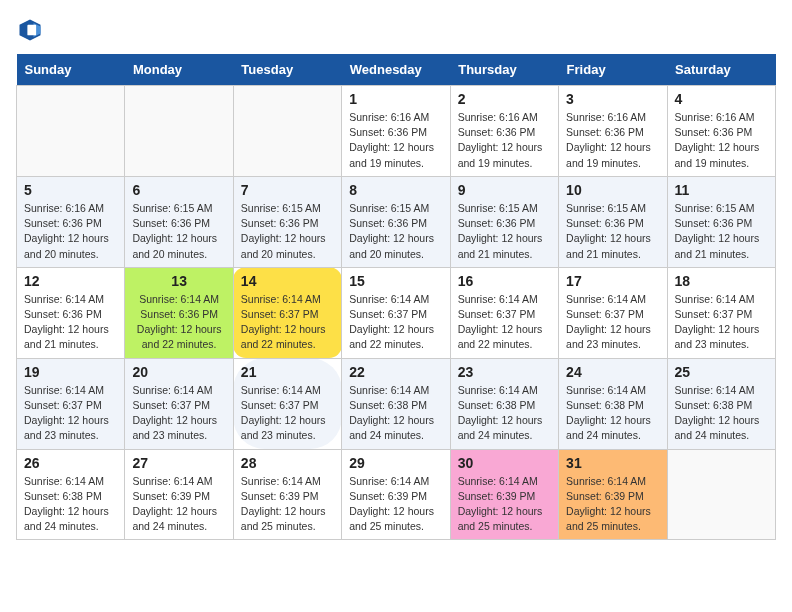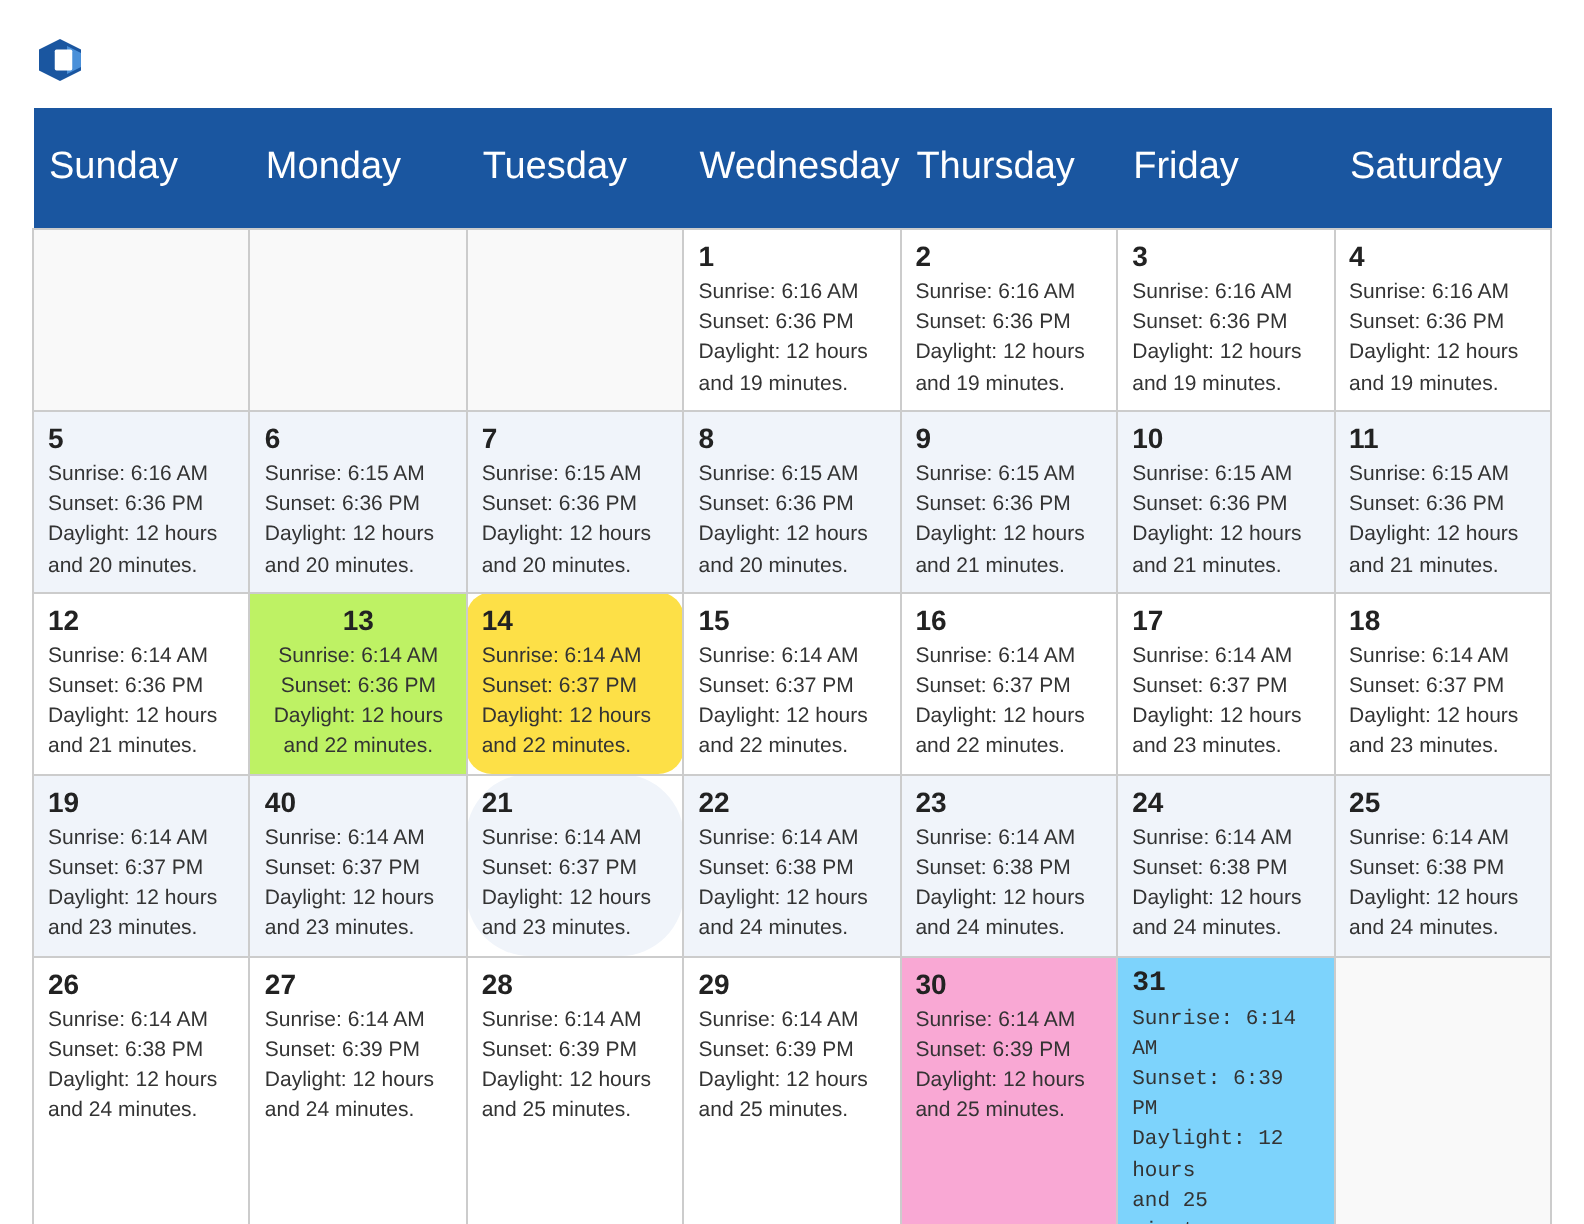--- a/index.html
+++ b/index.html
@@ -47,23 +47,23 @@
     }
     .calendar {
       width: 100%;
       border-collapse: collapse;
       table-layout: fixed;
     }
     .calendar th {
       background-color: #1a56a0;
       color: #fff;
       text-align: left;
-      padding: 19px 8px;
-      font-size: 19px;
-      font-weight: normal;
+      padding: 8px 8px;
+      font-size: 13px;
+      font-weight: bold;
     }
     .calendar td {
       border: 1px solid #ccc;
       vertical-align: top;
       padding: 5px 7px;
       height: 80px;
       font-size: 11px;
       color: #333;
       background: #fff;
     }
@@ -200,21 +200,21 @@
           <span class="day-num">18</span>
           <div class="day-info">Sunrise: 6:14 AM<br>Sunset: 6:37 PM<br>Daylight: 12 hours<br>and 23 minutes.</div>
         </td>
       </tr>
       <tr>
         <td style="background-color: rgb(240, 244, 250);">
           <span class="day-num">19</span>
           <div class="day-info">Sunrise: 6:14 AM<br>Sunset: 6:37 PM<br>Daylight: 12 hours<br>and 23 minutes.</div>
         </td>
         <td style="background-color: rgb(240, 244, 250);">
-          <span class="day-num">40</span>
+          <span class="day-num">20</span>
           <div class="day-info">Sunrise: 6:14 AM<br>Sunset: 6:37 PM<br>Daylight: 12 hours<br>and 23 minutes.</div>
         </td>
         <td style="background-color: rgb(240, 244, 250); border-radius: 32px;">
           <span class="day-num">21</span>
           <div class="day-info">Sunrise: 6:14 AM<br>Sunset: 6:37 PM<br>Daylight: 12 hours<br>and 23 minutes.</div>
         </td>
         <td style="background-color: rgb(240, 244, 250);">
           <span class="day-num">22</span>
           <div class="day-info">Sunrise: 6:14 AM<br>Sunset: 6:38 PM<br>Daylight: 12 hours<br>and 24 minutes.</div>
         </td>
@@ -245,20 +245,20 @@
           <div class="day-info">Sunrise: 6:14 AM<br>Sunset: 6:39 PM<br>Daylight: 12 hours<br>and 25 minutes.</div>
         </td>
         <td style="background-color: rgb(255, 255, 255);">
           <span class="day-num">29</span>
           <div class="day-info">Sunrise: 6:14 AM<br>Sunset: 6:39 PM<br>Daylight: 12 hours<br>and 25 minutes.</div>
         </td>
         <td style="background-color: #f9a8d4;">
           <span class="day-num">30</span>
           <div class="day-info">Sunrise: 6:14 AM<br>Sunset: 6:39 PM<br>Daylight: 12 hours<br>and 25 minutes.</div>
         </td>
-        <td style="background-color: #7dd3fc; font-family: Liberation Mono, monospace;">
+        <td style="background-color: #fdba74;">
           <span class="day-num">31</span>
           <div class="day-info">Sunrise: 6:14 AM<br>Sunset: 6:39 PM<br>Daylight: 12 hours<br>and 25 minutes.</div>
         </td>
         <td class="empty" style="background-color: rgb(249, 249, 249);"></td>
       </tr>
     </tbody>
 </table>
 
 </body></html>

